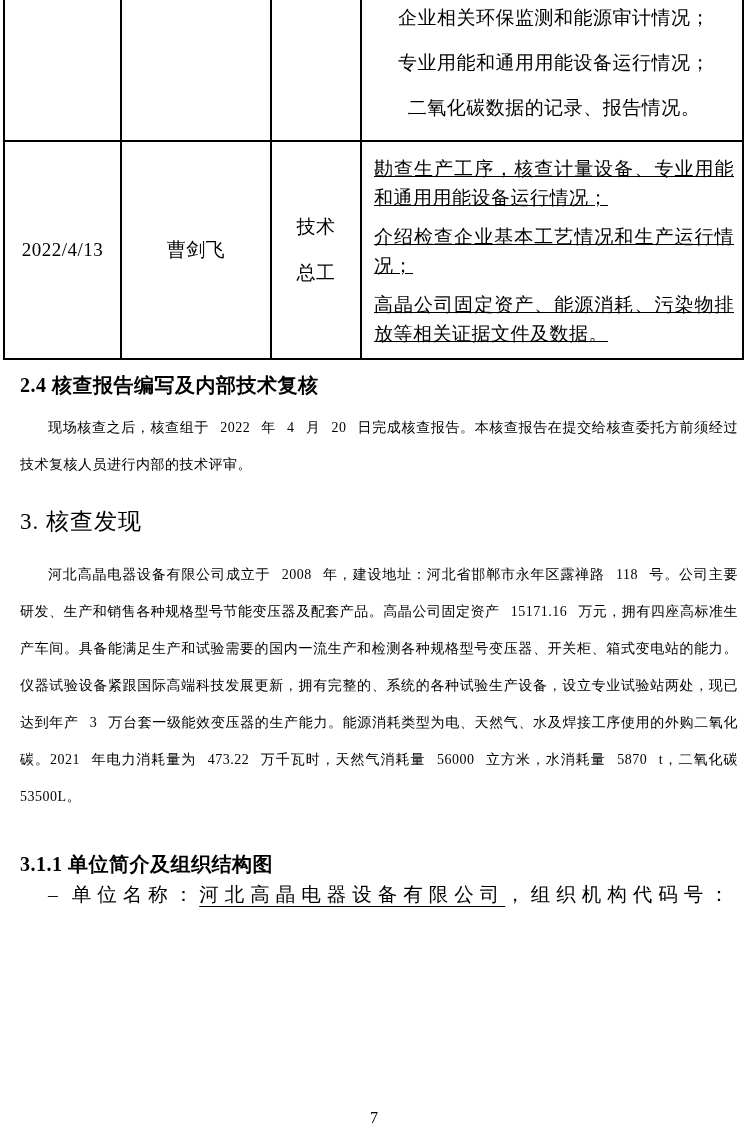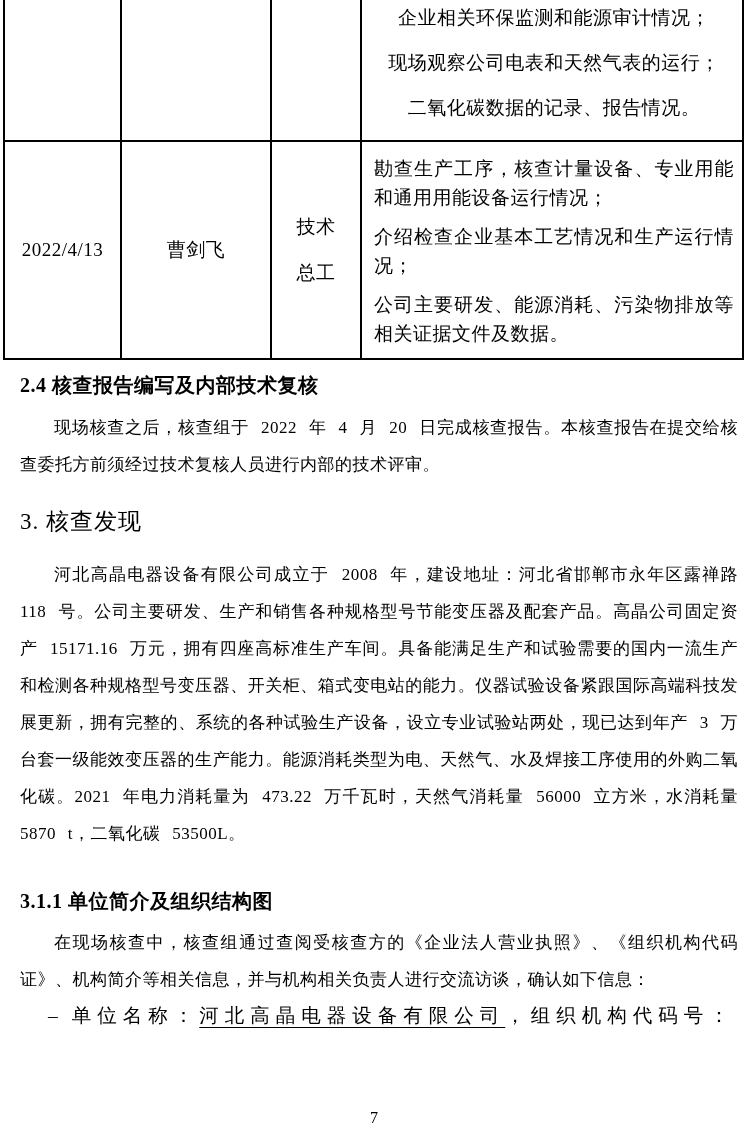--- a/index.html
+++ b/index.html
@@ -33,20 +33,21 @@
     text-align: left;
     vertical-align: top;
     padding: 5px 8px 0 12px;
   }
   tr.row1 td.cell-tasks p { line-height: 26px; margin: 0 0 19px 0; }
   tr.row2 td.cell-tasks { padding-top: 12px; }
   tr.row2 td.cell-tasks p {
     line-height: 29px;
     margin: 0 0 10px 0;
     text-align: justify;
+    text-decoration: underline;
   }
   td.cell-title div { line-height: 46px; text-align: center; }
   
   .h2 {
     margin: 12px 0 0 20px;
     font-size: 20px;
     font-weight: bold;
     line-height: 26px;
     letter-spacing: 0.5px;
   }
@@ -55,21 +56,21 @@
     font-size: 23px;
     font-weight: normal;
     line-height: 30px;
     letter-spacing: 1px;
   }
   .h2b { margin-top: 17px; }
   .h2c { margin-top: 36px; }
   .para {
     margin: 11px 0 0 20px;
     width: 718px;
-    font-size: 17px;
+    font-size: 14px;
     line-height: 37px;
     text-align: justify;
     text-indent: 2em;
     letter-spacing: 0.5px;
     word-spacing: 7px;
   }
   .para.tight { margin-top: 19px; }
   .para.p311 { margin-top: 10px; }
   
   .bullet {
@@ -106,49 +107,48 @@
         <col style="width:90px">
         <col style="width:382px">
     </colgroup>
     <tbody>
       <tr class="row1">
         <td></td>
         <td></td>
         <td></td>
         <td class="cell-tasks">
           <p>企业相关环保监测和能源审计情况；</p>
-          <p>现场观察公司电表和天然气表的运行；</p>
+          <p>专业用能和通用用能设备运行情况；</p>
           <p>二氧化碳数据的记录、报告情况。</p>
         </td>
       </tr>
       <tr class="row2">
         <td>2022/4/13</td>
         <td>曹剑飞</td>
         <td class="cell-title">
           <div>技术</div>
           <div>总工</div>
         </td>
         <td class="cell-tasks">
           <p>勘查生产工序，核查计量设备、专业用能和通用用能设备运行情况；</p>
           <p>介绍检查企业基本工艺情况和生产运行情况；</p>
-          <p>公司主要研发、能源消耗、污染物排放等相关证据文件及数据。</p>
+          <p>高晶公司固定资产、能源消耗、污染物排放等相关证据文件及数据。</p>
         </td>
       </tr>
     </tbody>
   </table>
 
   <div class="h2">2.4 核查报告编写及内部技术复核</div>
   <div class="para">现场核查之后，核查组于 2022 年 4 月 20 日完成核查报告。本核查报告在提交给核查委托方前须经过技术复核人员进行内部的技术评审。</div>
 
   <div class="h1">3. 核查发现</div>
 
   <div class="para tight">河北高晶电器设备有限公司成立于 2008 年，建设地址：河北省邯郸市永年区露禅路 118 号。公司主要研发、生产和销售各种规格型号节能变压器及配套产品。高晶公司固定资产 15171.16 万元，拥有四座高标准生产车间。具备能满足生产和试验需要的国内一流生产和检测各种规格型号变压器、开关柜、箱式变电站的能力。仪器试验设备紧跟国际高端科技发展更新，拥有完整的、系统的各种试验生产设备，设立专业试验站两处，现已达到年产 3 万台套一级能效变压器的生产能力。能源消耗类型为电、天然气、水及焊接工序使用的外购二氧化碳。2021 年电力消耗量为 473.22 万千瓦时，天然气消耗量 56000 立方米，水消耗量 5870 t，二氧化碳 53500L。</div>
 
   <div class="h2 h2c">3.1.1 单位简介及组织结构图</div>
-  <div class="para p311">在现场核查中，核查组通过查阅受核查方的《企业法人营业执照》、《组织机构代码证》、机构简介等相关信息，并与机构相关负责人进行交流访谈，确认如下信息：</div>
 
   <div class="bullet">
     <span class="dash">–</span><span class="sp">单位名称：</span><span class="sp uline">河北高晶电器设备有限公司</span><span class="sp">，组织机构代码号：</span>
   </div>
 
   <div class="pageno">7</div>
 
 </div>
 
 </body></html>

